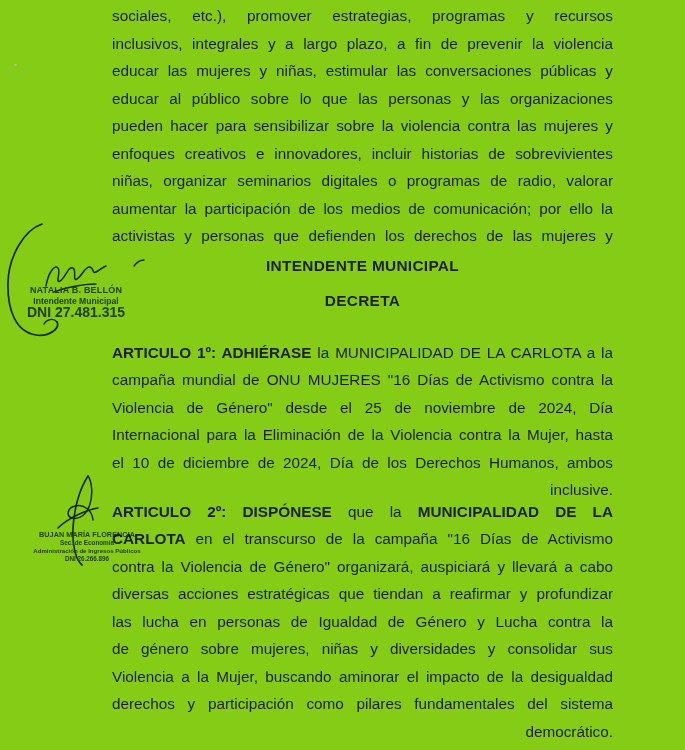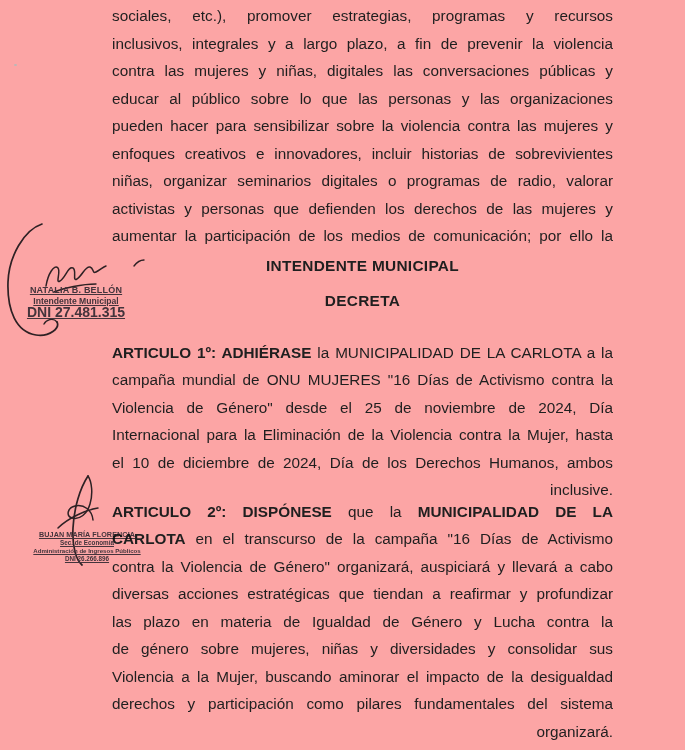--- a/index.html
+++ b/index.html
@@ -1,20 +1,20 @@
 <!DOCTYPE html>
 <html><head>
 <meta charset="utf-8">
 <style>
   html, body { margin: 0; padding: 0; background: #e8e8e8; }
   .page {
     position: relative;
     width: 685px;
     height: 750px;
-    background: #fca5a5;
+    background: #84cc16;
     overflow: hidden;
     font-family: "Liberation Sans", "DejaVu Sans", sans-serif;
     color: #1f1f1f;
   }
   .doc {
     position: absolute;
     left: 112px;
     top: 2px;
     width: 501px;
   }
@@ -47,21 +47,20 @@
     position: absolute;
     mix-blend-mode: multiply;
     pointer-events: none;
   }
   .stamp svg { display: block; position: absolute; left: 0; top: 0; overflow: visible; }
   .stamp-text {
     position: absolute;
     text-align: center;
     font-weight: 700;
     color: #45505c;
-    text-decoration: underline;
   }
   .stamp1 { left: 0; top: 222px; width: 170px; height: 118px; }
   .stamp1 .stamp-text { left: 4px; top: 63px; width: 144px; }
   .stamp1 .st-name  { font-size: 9px;   line-height: 11px; letter-spacing: 0.2px; }
   .stamp1 .st-title { font-size: 8.6px; line-height: 11px; }
   .stamp1 .st-dni   { font-size: 14px; line-height: 11px; }
 
   .stamp2 { left: 0; top: 472px; width: 170px; height: 100px; }
   .stamp2 .stamp-text { left: 0px; top: 59px; width: 126px; padding-left: 24px; }
   .stamp2 .st-name  { font-size: 7.2px; line-height: 8.4px; letter-spacing: 0.1px; }
@@ -75,52 +74,52 @@
 </style>
 </head>
 <body>
 
 <div class="page">
 
   <div class="doc">
     <div class="para">
         <div class="line just"><span>sociales, etc.), promover estrategias, programas y recursos</span></div>
         <div class="line just"><span>inclusivos, integrales y a largo plazo, a fin de prevenir la violencia</span></div>
-        <div class="line just"><span>contra las mujeres y niñas, digitales las conversaciones públicas y</span></div>
+        <div class="line just"><span>educar las mujeres y niñas, estimular las conversaciones públicas y</span></div>
         <div class="line just"><span>educar al público sobre lo que las personas y las organizaciones</span></div>
         <div class="line just"><span>pueden hacer para sensibilizar sobre la violencia contra las mujeres y</span></div>
         <div class="line just"><span>enfoques creativos e innovadores, incluir historias de sobrevivientes</span></div>
         <div class="line just"><span>niñas, organizar seminarios digitales o programas de radio, valorar</span></div>
+        <div class="line just"><span>aumentar la participación de los medios de comunicación; por ello la</span></div>
         <div class="line just"><span>activistas y personas que defienden los derechos de las mujeres y</span></div>
-        <div class="line just"><span>aumentar la participación de los medios de comunicación; por ello la</span></div>
       </div>
 
     <div class="heading heading-intendente">INTENDENTE MUNICIPAL</div>
 
     <div class="heading heading-decreta">DECRETA</div>
 
     <div class="para article-1">
         <div class="line just"><span class="b">ARTICULO 1º: ADHIÉRASE</span><span> la MUNICIPALIDAD DE LA CARLOTA a la</span></div>
         <div class="line just"><span>campaña mundial de ONU MUJERES "16 Días de Activismo contra la</span></div>
         <div class="line just"><span>Violencia de Género" desde el 25 de noviembre de 2024, Día</span></div>
         <div class="line just"><span>Internacional para la Eliminación de la Violencia contra la Mujer, hasta</span></div>
         <div class="line just"><span>el 10 de diciembre de 2024, Día de los Derechos Humanos, ambos</span></div>
         <div class="line last"><span>inclusive.</span></div>
       </div>
 
     <div class="para article-2">
         <div class="line just"><span class="b">ARTICULO 2º: DISPÓNESE</span><span> que la </span><span class="b">MUNICIPALIDAD DE LA</span></div>
         <div class="line just"><span class="b">CARLOTA</span><span> en el transcurso de la campaña "16 Días de Activismo</span></div>
         <div class="line just"><span>contra la Violencia de Género" organizará, auspiciará y llevará a cabo</span></div>
         <div class="line just"><span>diversas acciones estratégicas que tiendan a reafirmar y profundizar</span></div>
-        <div class="line just"><span>las plazo en materia de Igualdad de Género y Lucha contra la</span></div>
+        <div class="line just"><span>las lucha en personas de Igualdad de Género y Lucha contra la</span></div>
         <div class="line just"><span>de género sobre mujeres, niñas y diversidades y consolidar sus</span></div>
         <div class="line just"><span>Violencia a la Mujer, buscando aminorar el impacto de la desigualdad</span></div>
         <div class="line just"><span>derechos y participación como pilares fundamentales del sistema</span></div>
-        <div class="line last"><span>organizará.</span></div>
+        <div class="line last"><span>democrático.</span></div>
       </div>
   </div>
 
   <div class="stamp stamp1">
     <svg width="170" height="118" viewBox="0 0 170 118">
       <g fill="none" stroke="#2e3237" stroke-linecap="round">
 
         <path d="M 42 2 C 24 8, 9 34, 8 60 C 7 88, 16 110, 36 113 C 50 115, 60 106, 57 100" stroke-width="1.7"></path>
         <path d="M 57 100 C 53 95, 46 98, 44 102" stroke-width="1.4"></path>
 

